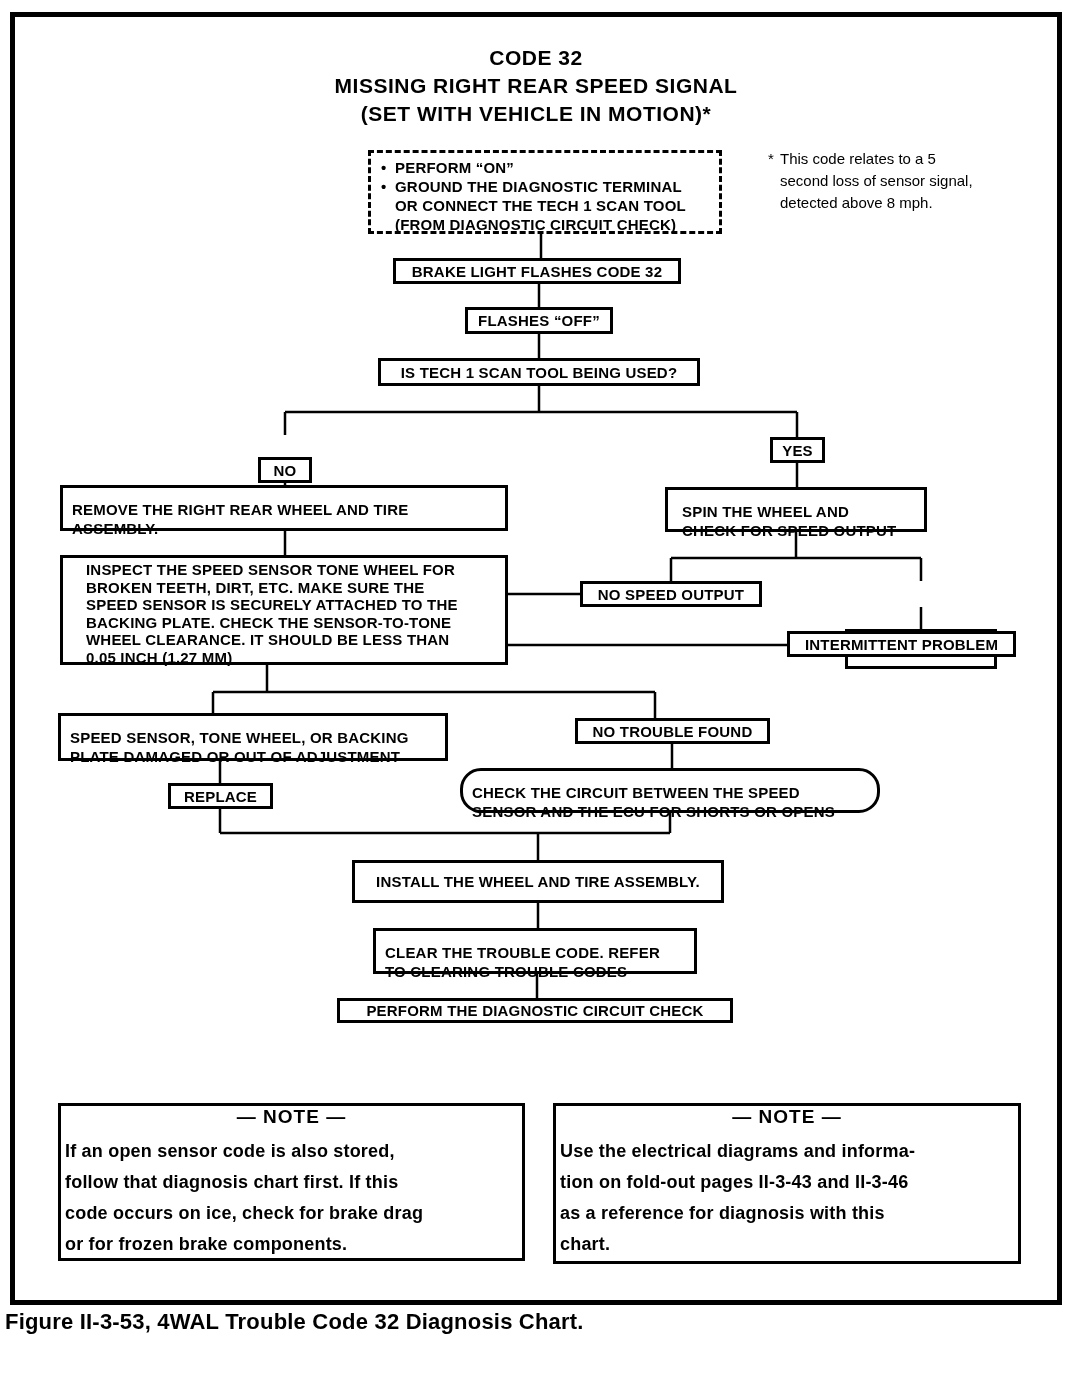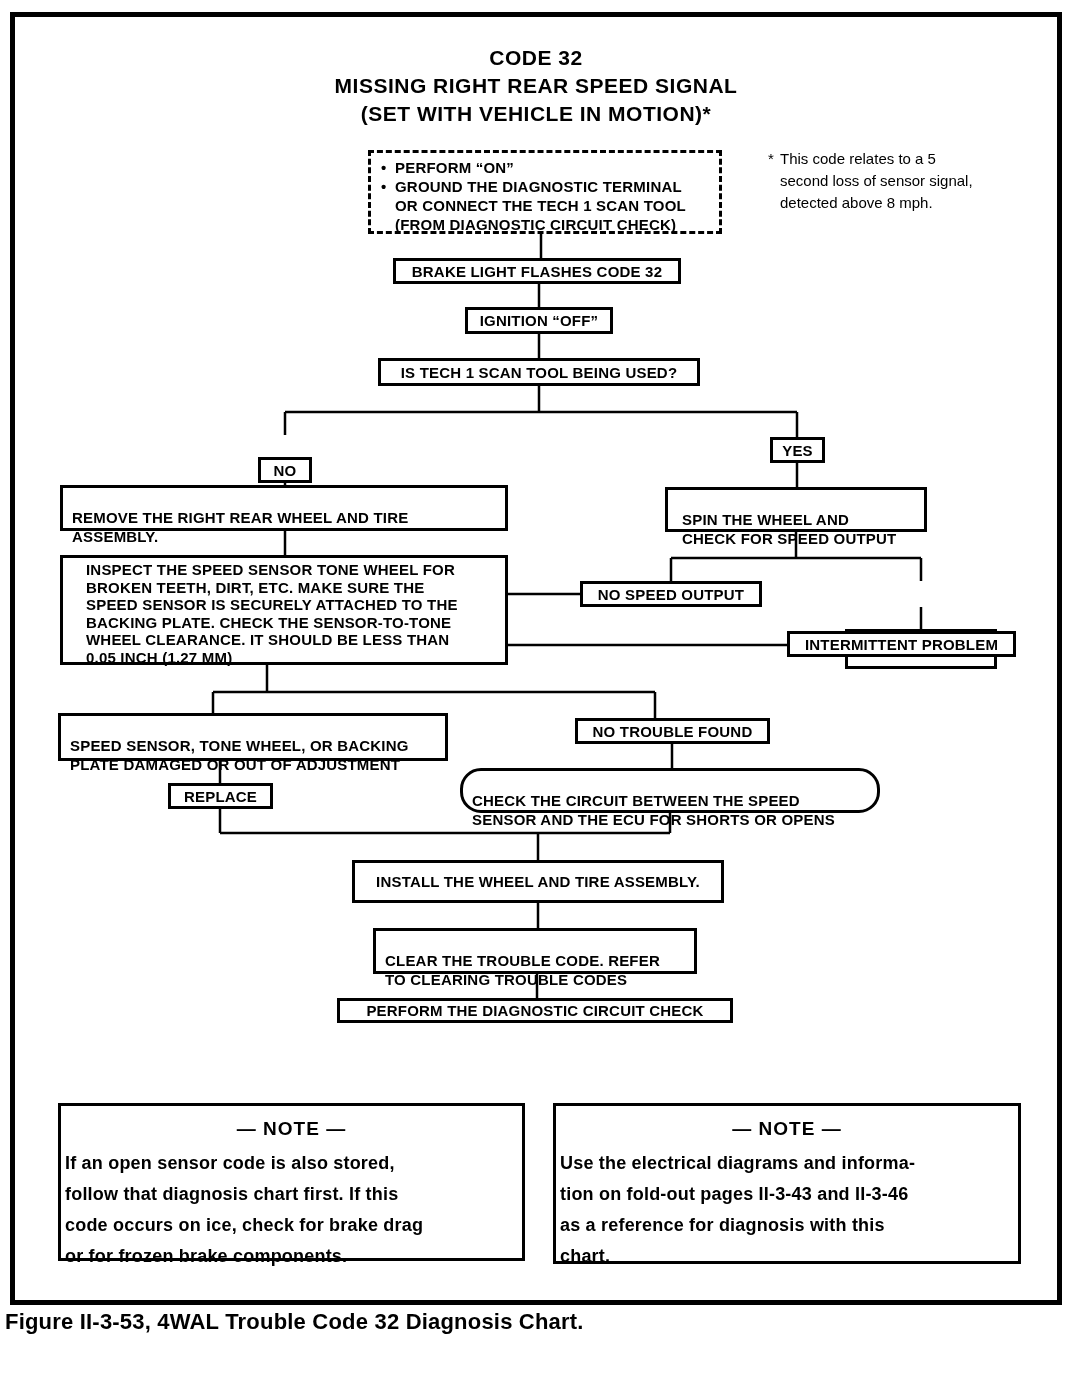--- a/index.html
+++ b/index.html
@@ -5,29 +5,29 @@
   html,body{margin:0;padding:0;background:#ffffff;}
   body{font-family:"Liberation Sans","DejaVu Sans",sans-serif;color:#000;}
   #page{position:relative;width:1072px;height:1376px;background:#fff;overflow:hidden;}
   #frame{position:absolute;left:10px;top:12px;width:1042px;height:1283px;border:5px solid #000;}
   #connectors{position:absolute;left:0;top:0;width:1072px;height:1376px;pointer-events:none;}
   .title{position:absolute;left:0;top:44px;width:1072px;text-align:center;font-weight:bold;
          font-size:21px;line-height:28px;letter-spacing:.5px;}
   .box{position:absolute;border:3px solid #000;background:#fff;font-weight:bold;font-size:15px;
        letter-spacing:.2px;box-sizing:border-box;}
   .ctr{display:flex;align-items:center;justify-content:center;text-align:center;}
-  .lines{padding:20px 9px;line-height:19px;}
+  .lines{padding:12px 9px;line-height:19px;}
   .dashed{border:3px dashed #000;padding:5px 8px 0 10px;line-height:19px;}
   .bullet-item{display:flex;}
   .bullet{width:14px;flex:0 0 14px;}
   .footnote{position:absolute;left:768px;top:148px;width:220px;font-size:15px;font-weight:normal;
             line-height:22px;display:flex;}
   .footnote .star{width:12px;flex:0 0 12px;font-weight:normal;}
   .note{position:absolute;border:3px solid #000;background:#fff;}
-  .note-title{text-align:center;font-weight:bold;font-size:19px;margin-top:12px;letter-spacing:1px;}
+  .note-title{text-align:center;font-weight:bold;font-size:19px;letter-spacing:1px;}
   .note-body{font-weight:bold;font-size:18px;line-height:31px;padding:8px 12px 0 4px;letter-spacing:.2px;}
   .caption{position:absolute;left:5px;top:1309px;font-weight:bold;font-size:22px;letter-spacing:.2px;}
   .inspect-lines{padding:3px 23px;line-height:17.5px;}
 </style>
 </head>
 <body>
 
 <div id="page">
   <div id="frame"></div>
 
@@ -70,21 +70,21 @@
       <span>PERFORM “ON”</span>
     </div>
     <div class="bullet-item">
       <span class="bullet">•</span>
       <span>GROUND THE DIAGNOSTIC TERMINAL<br>OR CONNECT THE TECH 1 SCAN TOOL<br>(FROM DIAGNOSTIC CIRCUIT CHECK)</span>
     </div>
   </div>
 
   <div class="box ctr" style="left:393px;top:258px;width:288px;height:26px;">BRAKE LIGHT FLASHES CODE 32</div>
 
-  <div class="box ctr" style="left:465px;top:307px;width:148px;height:27px;">IGNITION “OFF”</div>
+  <div class="box ctr" style="left:465px;top:307px;width:148px;height:27px;">FLASHES “OFF”</div>
 
   <div class="box ctr" style="left:378px;top:358px;width:322px;height:28px;">IS TECH 1 SCAN TOOL BEING USED?</div>
 
   <div class="box ctr" style="left:258px;top:457px;width:54px;height:26px;">NO</div>
 
   <div class="box ctr" style="left:770px;top:437px;width:55px;height:26px;">YES</div>
 
   <div class="box" style="left:60px;top:485px;width:448px;height:46px;">
     <div class="lines">REMOVE THE RIGHT REAR WHEEL AND TIRE<br>ASSEMBLY.</div>
   </div>

